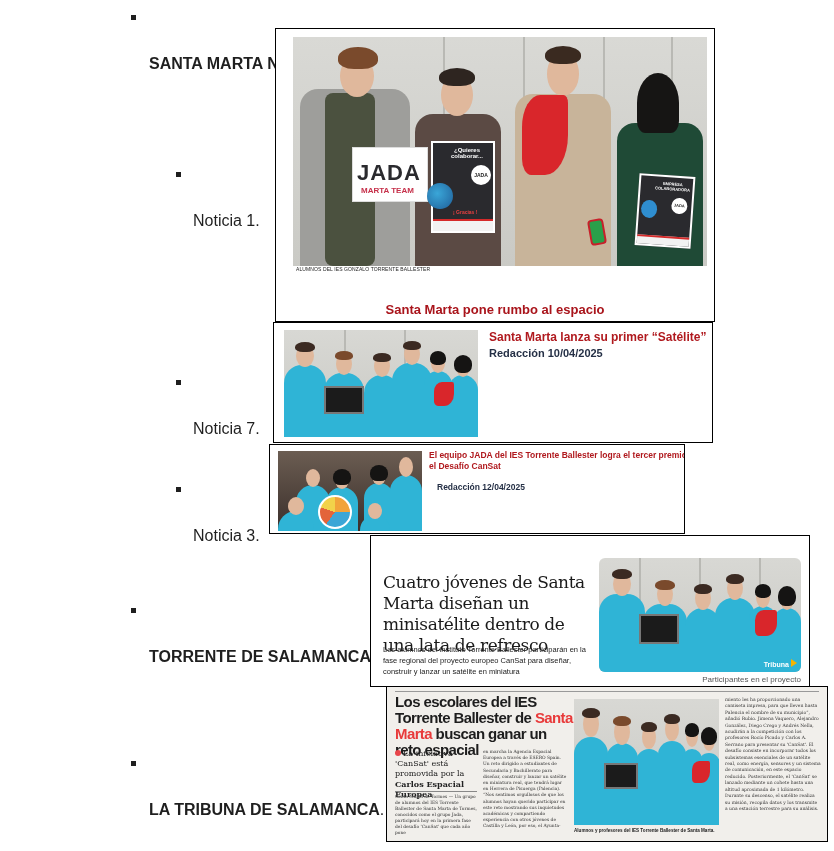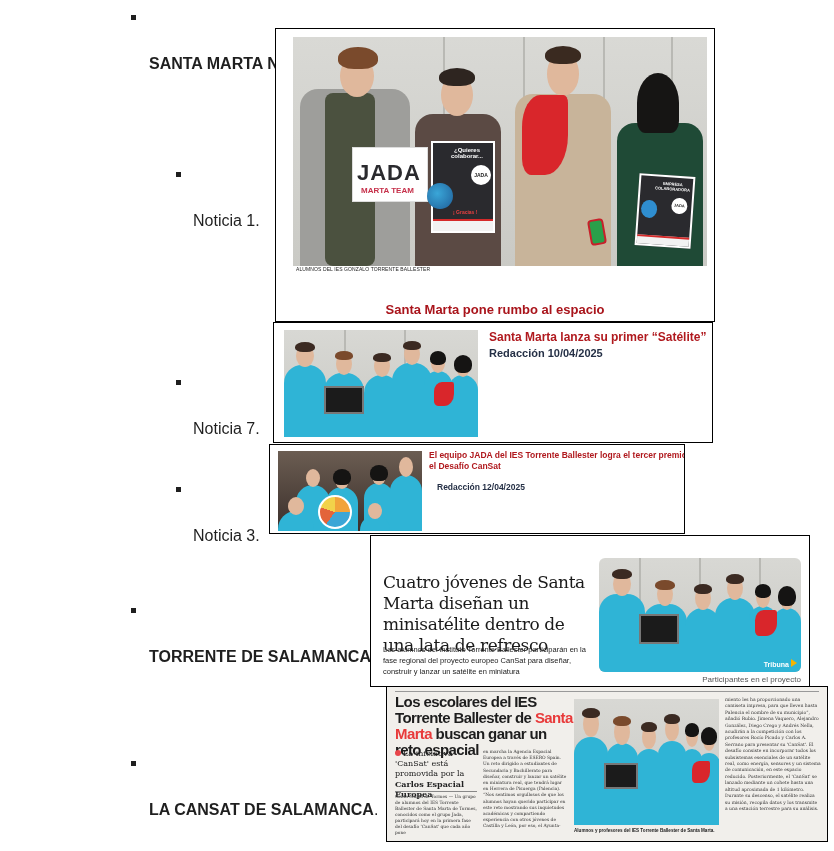--- a/index.html
+++ b/index.html
@@ -224,21 +224,21 @@
     <div class="laptop" style="left:40px;top:56px;width:40px;height:30px;"></div>
     <div class="chute" style="left:156px;top:52px;width:22px;height:26px;"></div>
     <div style="position:absolute;right:12px;bottom:4px;font:bold 7px 'Liberation Sans',sans-serif;color:#fff;">Tribuna</div>
     <div style="position:absolute;right:4px;bottom:5px;width:0;height:0;border-left:6px solid #f4b400;border-top:4px solid transparent;border-bottom:4px solid transparent;"></div>
   </div>
   <div style="position:absolute;right:8px;top:139px;font:8px 'Liberation Sans',sans-serif;color:#555;">Participantes en el proyecto</div>
 </div>
 
 <div class="bullet" style="left:131px;top:761px;"></div>
 <div class="lbl" style="left:149px;top:753px;">
-  <b>LA CANSAT DE SALAMANCA</b><span>.</span>
+  <b>LA TRIBUNA DE SALAMANCA</b><span>.</span>
 </div>
 
 <div class="card" style="left:386px;top:686px;width:442px;height:156px;background:#f1efeb;">
   <div style="position:absolute;left:8px;right:8px;top:4px;height:1px;background:#999;"></div>
   <div style="position:absolute;left:8px;top:7px;width:180px;font:bold 15px/16px 'Liberation Sans',sans-serif;color:#1d1d1d;letter-spacing:-0.6px;">
     <span>Los escolares del IES Torrente Ballester de </span><span style="color:#e83a3a;">Santa Marta</span><span> buscan ganar un reto espacial</span>
   </div>
   <div style="position:absolute;left:8px;top:62px;width:80px;font:8px/10px 'DejaVu Serif',serif;color:#222;">
     <span style="display:inline-block;width:6px;height:6px;border-radius:50%;background:#e8454a;margin-right:2px;"></span><span>La iniciativa 'CanSat' está promovida por la</span>
     <b style="display:block;">Carlos Espacial Europea</b>

